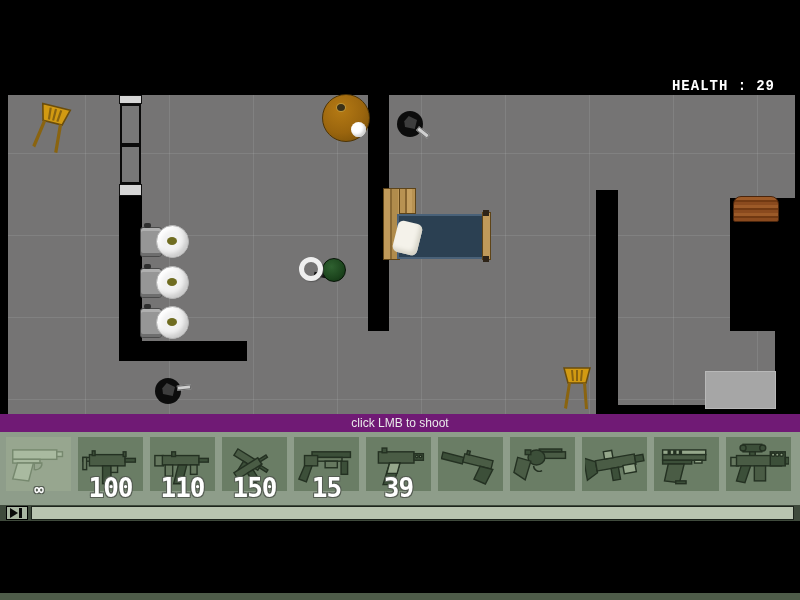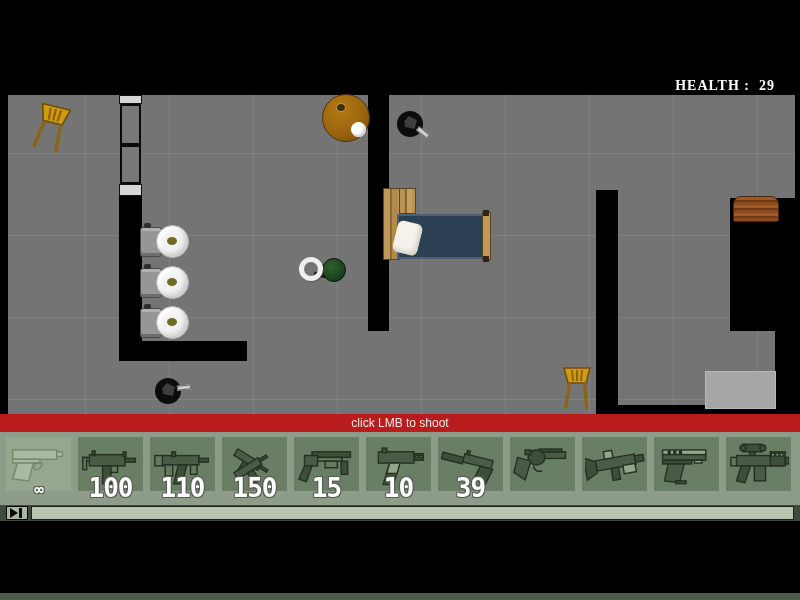--- a/index.html
+++ b/index.html
@@ -1,21 +1,21 @@
 <!DOCTYPE html>
 <html><head>
 <meta charset="utf-8">
 <style>
   html,body{margin:0;padding:0;background:#000;}
   #stage{position:relative;width:800px;height:600px;background:#000;overflow:hidden;
          font-family:"Liberation Sans",sans-serif;}
 
   
   #health{position:absolute;top:78px;right:25px;color:#fff;
-          font-family:Liberation Serif, serif;font-weight:bold;font-size:14px;
+          font-family:Liberation Mono, monospace;font-weight:bold;font-size:14px;
           letter-spacing:1px;display:flex;gap:9px;}
 
   
   #map{position:absolute;left:8px;top:95px;width:787px;height:319px;
        background-color:#757474;
        background-image:
          linear-gradient(to right, rgba(255,255,255,0.09) 1px, transparent 1px),
          linear-gradient(to bottom, rgba(255,255,255,0.09) 1px, transparent 1px);
        background-size:84px 82px;background-position:77px 58px;}
   .wall{position:absolute;background:#000;}
@@ -83,21 +83,21 @@
   #player .head{position:absolute;inset:0;border-radius:50%;
         background:radial-gradient(circle at 38% 35%, #2f6130 0%, #1c451d 60%, #0e2b10 100%);
         border:1px solid #061406;box-sizing:border-box;}
   #player .barrel{position:absolute;left:-8px;top:15px;width:12px;height:4px;background:#151515;
         transform:rotate(12deg);}
   #crosshair{position:absolute;left:291px;top:162px;width:24px;height:24px;border-radius:50%;
         border:5px solid #efefef;box-sizing:border-box;
         box-shadow:1px 1px 1px rgba(70,70,70,.6), inset 1px 1px 1px rgba(120,120,120,.5);}
 
   
-  #hint{position:absolute;left:0;top:414px;width:800px;height:18px;background:#b91c1c;
+  #hint{position:absolute;left:0;top:414px;width:800px;height:18px;background:#701a75;
         color:#eaeaea;font-size:12px;display:flex;align-items:center;justify-content:center;}
 
   
   #weaponbar{position:absolute;left:0;top:432px;width:800px;height:73px;background:#8e9d8a;}
   #weapon-tiles{position:absolute;left:6px;top:5px;display:flex;gap:7px;}
   .wtile{width:65px;height:54px;background:#6a7d65;display:flex;align-items:center;justify-content:center;}
   .wtile.selected{background:#97a68f;}
   .wtile svg{width:60px;height:46px;}
   #ammo-row{position:absolute;left:6px;top:41px;display:flex;gap:7px;}
   .ammo{width:65px;height:30px;text-align:center;color:#fff;
@@ -374,21 +374,20 @@
             </g>
           </svg>
         </div>
       </div>
     <div id="ammo-row">
         <div class="ammo inf">∞</div>
         <div class="ammo">100</div>
         <div class="ammo">110</div>
         <div class="ammo">150</div>
         <div class="ammo">15</div>
-        <div class="ammo">10</div>
         <div class="ammo">39</div>
       </div>
   </div>
 
   <div id="scrubber">
     <div id="skipbtn">
       <svg width="16" height="10">
         <polygon points="1,0 9,5 1,10" fill="#0a0a0a"></polygon>
         <rect x="10" y="0" width="3" height="10" fill="#0a0a0a"></rect>
       </svg>

